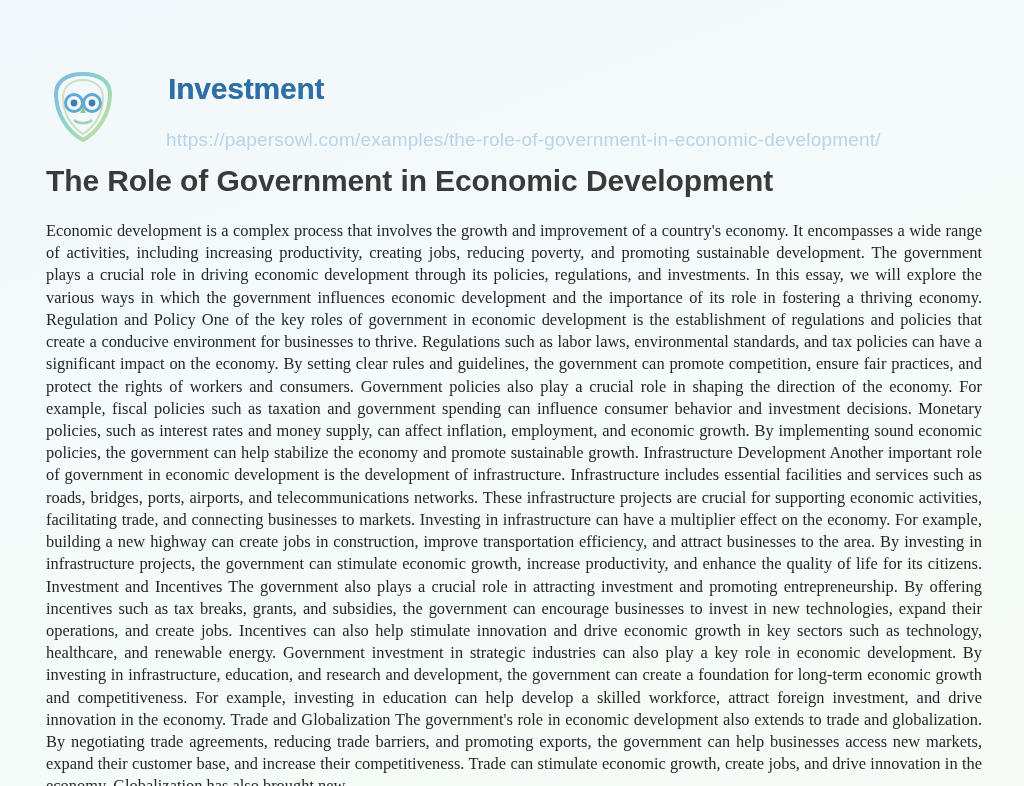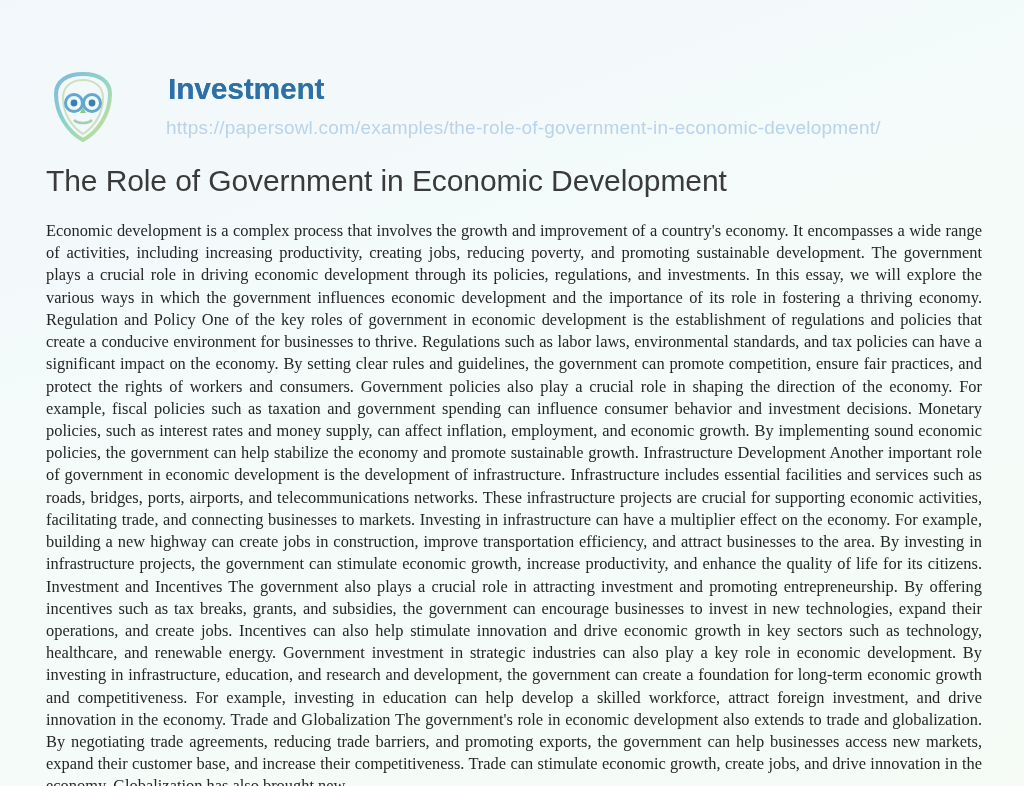--- a/index.html
+++ b/index.html
@@ -53,35 +53,35 @@
     font-weight: bold;
     letter-spacing: -0.2px;
     background: linear-gradient(90deg, #2f6fa8 0%, #4aa3a0 55%, #6fbf7e 100%);
     -webkit-background-clip: text;
     background-clip: text;
     color: #2f6fa8;
   }
   .url {
     position: absolute;
     left: 150px;
-    top: 103px;
+    top: 115px;
     font-size: 19px;
     color: #b9d3e8;
     letter-spacing: 0.2px;
     white-space: nowrap;
   }
   .article {
     position: absolute;
     left: 30px;
     right: 26px;
     top: 150px;
   }
   h1.title {
     font-size: 30px;
-    font-weight: normal;
+    font-weight: bold;
     color: #3a3a3a;
     margin: 0 0 22px 0;
     letter-spacing: -0.1px;
     font-family: "Liberation Sans", sans-serif;
   }
   .body-text {
     font-family: "Liberation Serif", serif;
     font-size: 16.4px;
     line-height: 1.355;
     color: #262626;

